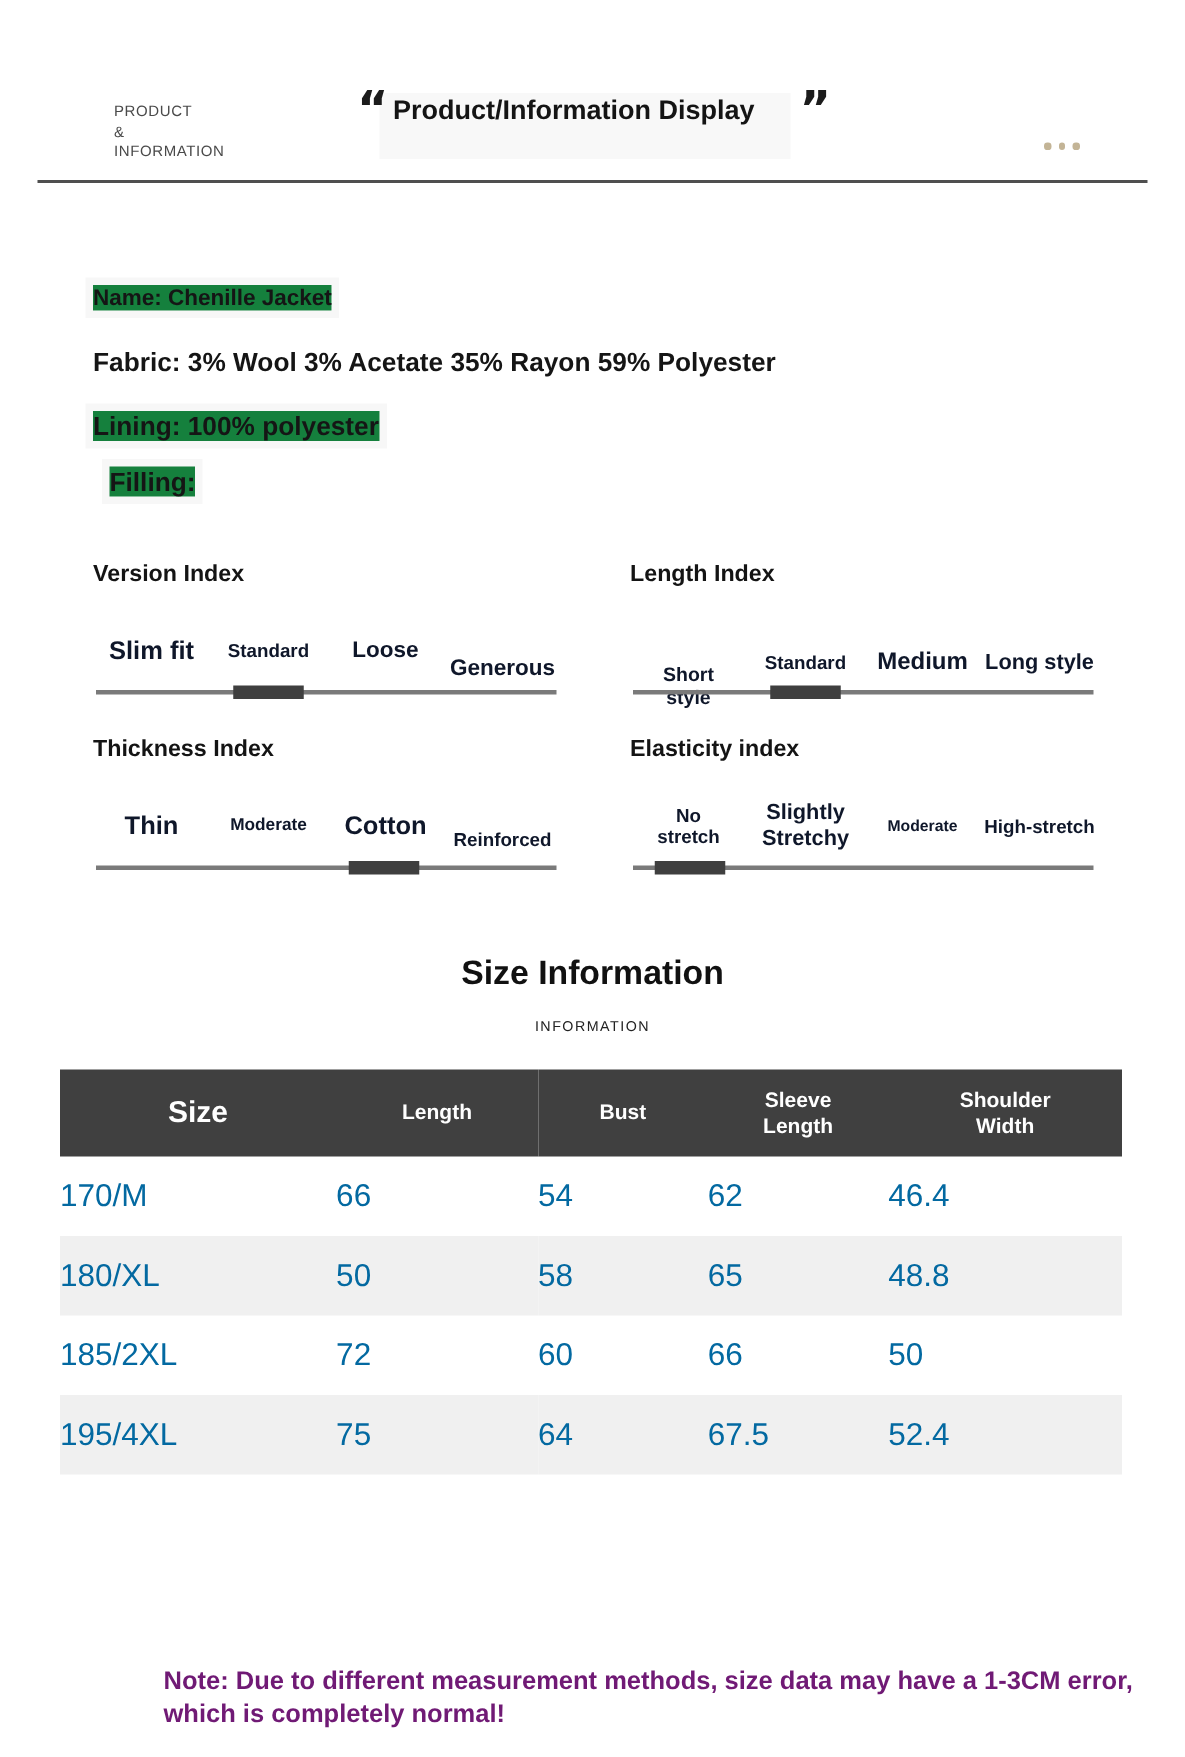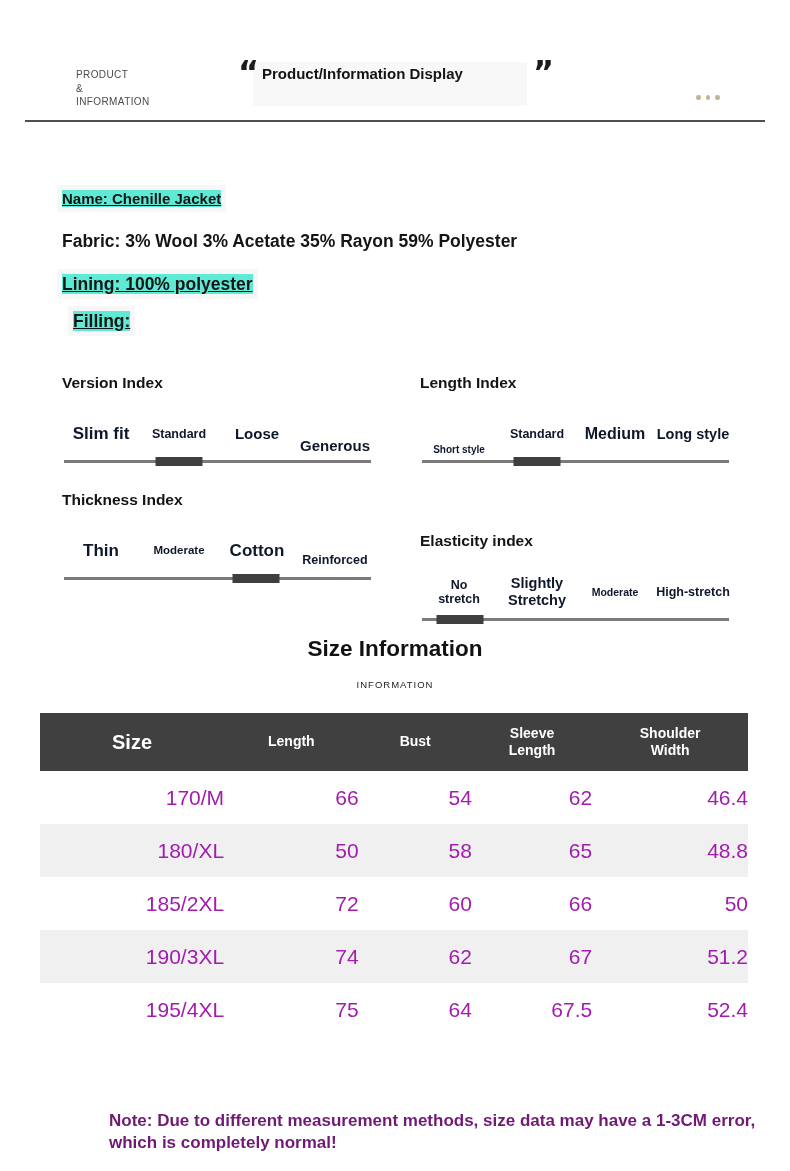--- a/index.html
+++ b/index.html
@@ -21,58 +21,58 @@
     background:#f8f8f8;
   }
   .open-quote, .close-quote {
     position:absolute; top:56px; font-size:32px; font-weight:700;
     color:#1c1c1c; font-family:"DejaVu Sans", sans-serif; line-height:1;
   }
   .open-quote { left:238px; }
   .close-quote { left:533px; }
   .page-title {
     position:absolute; left:262px; top:63px; width:260px;
-    font-size:15px; line-height:21.5px; font-weight:700; color:#141414;
+    font-size:18px; line-height:21.5px; font-weight:700; color:#141414;
   }
   .menu-dots { position:absolute; left:696px; top:95px; display:flex; gap:5px; }
   .menu-dots span { width:4.5px; height:4.5px; border-radius:50%; background:var(--dots,#c3b496); }
   .header-rule {
     position:absolute; left:25px; top:120px; width:740px; height:2px;
     background:#4f4f4f;
   }
 
   
   .fact { position:absolute; left:62px; font-weight:700; color:#151515; }
-  .fact .hl { background:#5eead4; box-shadow:0 0 0 5px #f7f7f7;text-decoration:underline; }
+  .fact .hl { background:#15803d; box-shadow:0 0 0 5px #f7f7f7; }
   .fact-name    { top:190px; font-size:15px; }
   .fact-fabric  { top:231px; font-size:17.5px; }
   .fact-lining  { top:274px; font-size:17.5px; }
   .fact-filling { top:311px; left:73px; font-size:17.5px; }
 
   
   .index-block { position:absolute; width:312px; height:94px; }
   #idx-version    { left:62px;  top:374px; }
   #idx-length     { left:420px; top:374px; }
   #idx-thickness  { left:62px;  top:491px; }
-  #idx-elasticity { left:420px; top:491px;margin-top:41px; }
+  #idx-elasticity { left:420px; top:491px; }
   .index-title {
     position:absolute; left:0; top:0;
     font-size:15.5px; font-weight:700; color:#141414;
   }
   .index-options {
     position:absolute; left:0; top:38px; width:100%; height:44px;
     display:grid; grid-template-columns:repeat(4,1fr);
     align-items:center; justify-items:center;
   }
   .opt { font-weight:700; color:#0f172a; text-align:center; line-height:1.15; }
   #idx-version .opt:nth-child(1){ font-size:17px; }
   #idx-version .opt:nth-child(2){ font-size:12.5px; }
   #idx-version .opt:nth-child(3){ font-size:15px; }
   #idx-version .opt:nth-child(4){ font-size:15px;margin-top:24px; }
-  #idx-length .opt:nth-child(1){ font-size:10px; max-width:52px;margin-top:31px; }
+  #idx-length .opt:nth-child(1){ font-size:13px; max-width:52px;margin-top:31px; }
   #idx-length .opt:nth-child(2){ font-size:12.5px; }
   #idx-length .opt:nth-child(3){ font-size:16px; }
   #idx-length .opt:nth-child(4){ font-size:14.5px; }
   #idx-thickness .opt:nth-child(1){ font-size:17px; }
   #idx-thickness .opt:nth-child(2){ font-size:11.5px; }
   #idx-thickness .opt:nth-child(3){ font-size:17px; }
   #idx-thickness .opt:nth-child(4){ font-size:12.5px;margin-top:18px; }
   #idx-elasticity .opt:nth-child(1){ font-size:12.5px; max-width:52px; }
   #idx-elasticity .opt:nth-child(2){ font-size:14.5px; max-width:74px; }
   #idx-elasticity .opt:nth-child(3){ font-size:10.5px; }
@@ -107,22 +107,22 @@
     color:#fff; font-weight:700; text-align:center; vertical-align:middle;
     font-size:14px; line-height:1.25;
   }
   .size-table th.th-size { font-size:20px; }
   .size-table th .wrap { display:inline-block; text-align:center; }
   .size-table th .w-sleeve { width:58px; }
   .size-table th .w-shoulder { width:68px; }
   .size-table tbody tr { height:53px; }
   .size-table tbody tr:nth-child(even) { background:var(--row-alt,#f0f0f0); }
   .size-table td {
-    text-align:right; vertical-align:middle; font-size:21px;
-    color:#a21caf; font-weight:400; font-family:"Liberation Sans", sans-serif;
+    text-align:left; vertical-align:middle; font-size:21px;
+    color:#0369a1; font-weight:400; font-family:"Liberation Sans", sans-serif;
   }
   .size-note {
     position:absolute; left:62px; top:1110px; width:650px;
     font-size:17px; line-height:21.5px; font-weight:700; color:#701a75;margin-left:47px;
   }
 </style>
 </head>
 <body>
 
 <div class="page">
@@ -236,27 +236,20 @@
         <td>48.8</td>
       </tr>
       <tr>
         <td>185/2XL</td>
         <td>72</td>
         <td>60</td>
         <td>66</td>
         <td>50</td>
       </tr>
       <tr>
-        <td>190/3XL</td>
-        <td>74</td>
-        <td>62</td>
-        <td>67</td>
-        <td>51.2</td>
-      </tr>
-      <tr>
         <td>195/4XL</td>
         <td>75</td>
         <td>64</td>
         <td>67.5</td>
         <td>52.4</td>
       </tr>
     </tbody>
   </table>
 
   <div class="size-note">Note: Due to different measurement methods, size data may have a 1-3CM error, which is completely normal!</div>

